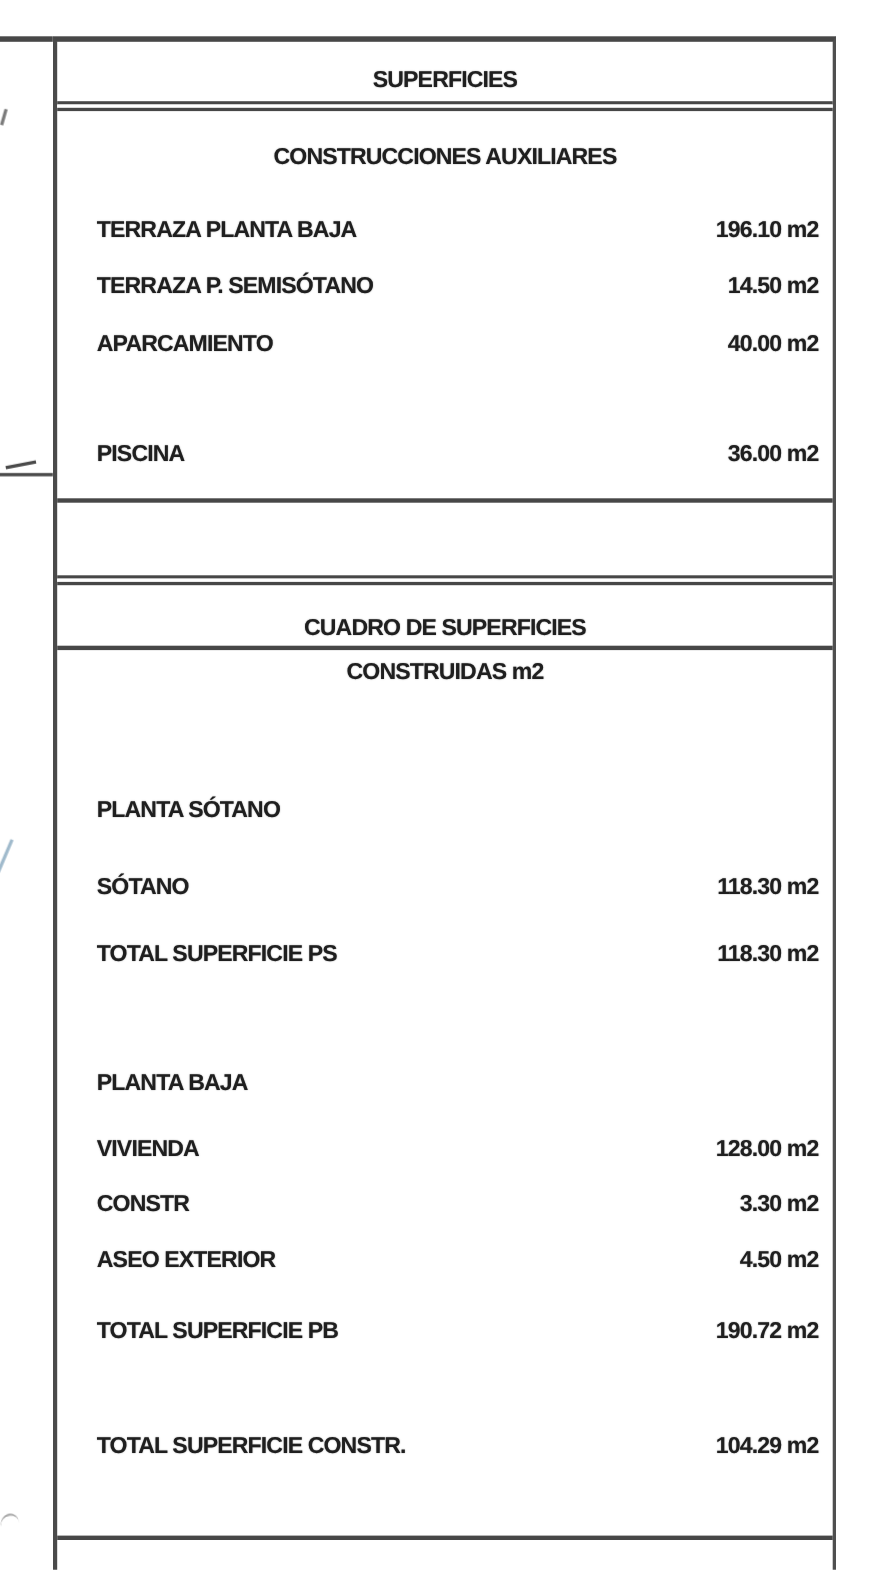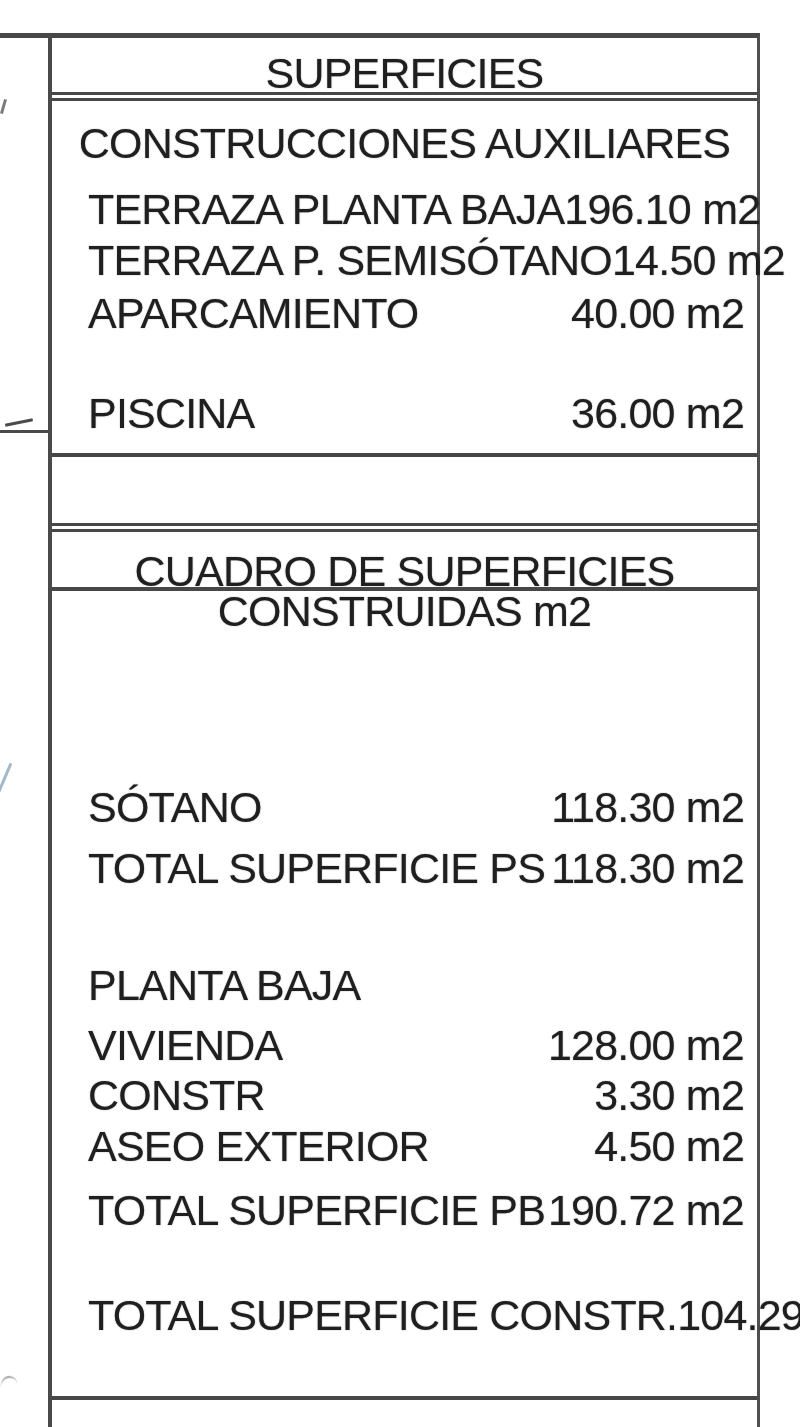--- a/index.html
+++ b/index.html
@@ -17,21 +17,21 @@
     box-sizing:border-box;
   }
   .divider{position:absolute;left:0;right:0;background:#474747;}
   .divider.thick{height:4px;}
   .dbl{position:absolute;left:0;right:0;}
   .dbl .a{height:3px;background:#474747;}
   .dbl .b{height:3px;background:#ffffff;}
   .dbl .c{height:3px;background:#474747;}
   
   .txt{
-    font-weight:400;font-size:43px;line-height:40px;letter-spacing:-0.8px;
+    font-weight:700;font-size:21px;line-height:40px;letter-spacing:-0.8px;
     text-shadow:0 0 1.2px rgba(20,20,20,.55);
     white-space:nowrap;
   }
   .center{position:absolute;left:0;right:0;text-align:center;}
   .row{
     position:absolute;left:36px;right:13px;height:40px;
     display:flex;justify-content:space-between;align-items:center;
   }
   .row .v{text-align:right;}
   
@@ -89,20 +89,23 @@
       <div class="dbl" style="top:485px;">
         <div class="a"></div>
           <div class="b"></div>
           <div class="c"></div>
       </div>
 
       <div class="txt center" style="top:513px;">CUADRO DE SUPERFICIES</div>
       <div class="divider thick" style="top:549px;"></div>
       <div class="txt center" style="top:553px;">CONSTRUIDAS m2</div>
 
+      <div class="row" style="top:679px;">
+        <span class="txt">PLANTA SÓTANO</span>
+      </div>
       <div class="row" style="top:749px;">
         <span class="txt">SÓTANO</span>
         <span class="txt v">118.30 m2</span>
       </div>
       <div class="row" style="top:810px;">
         <span class="txt">TOTAL SUPERFICIE PS</span>
         <span class="txt v">118.30 m2</span>
       </div>
 
       <div class="row" style="top:927px;">

